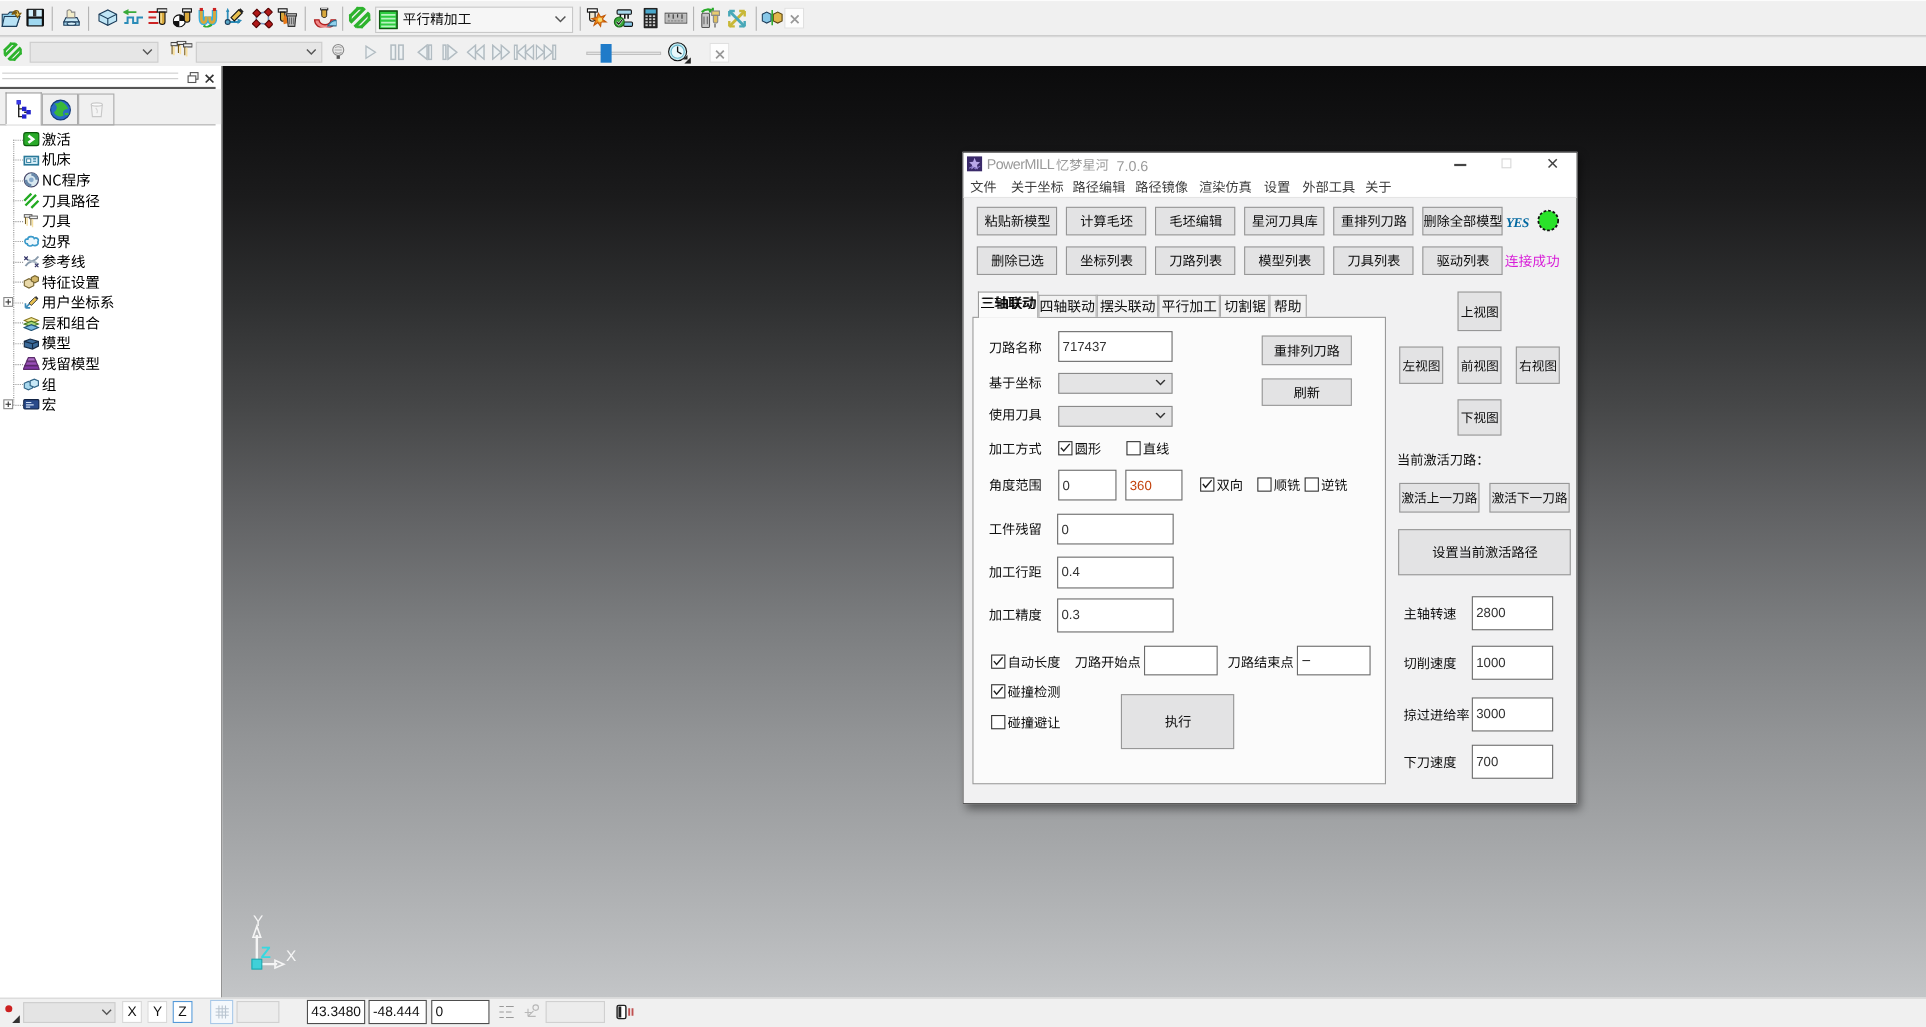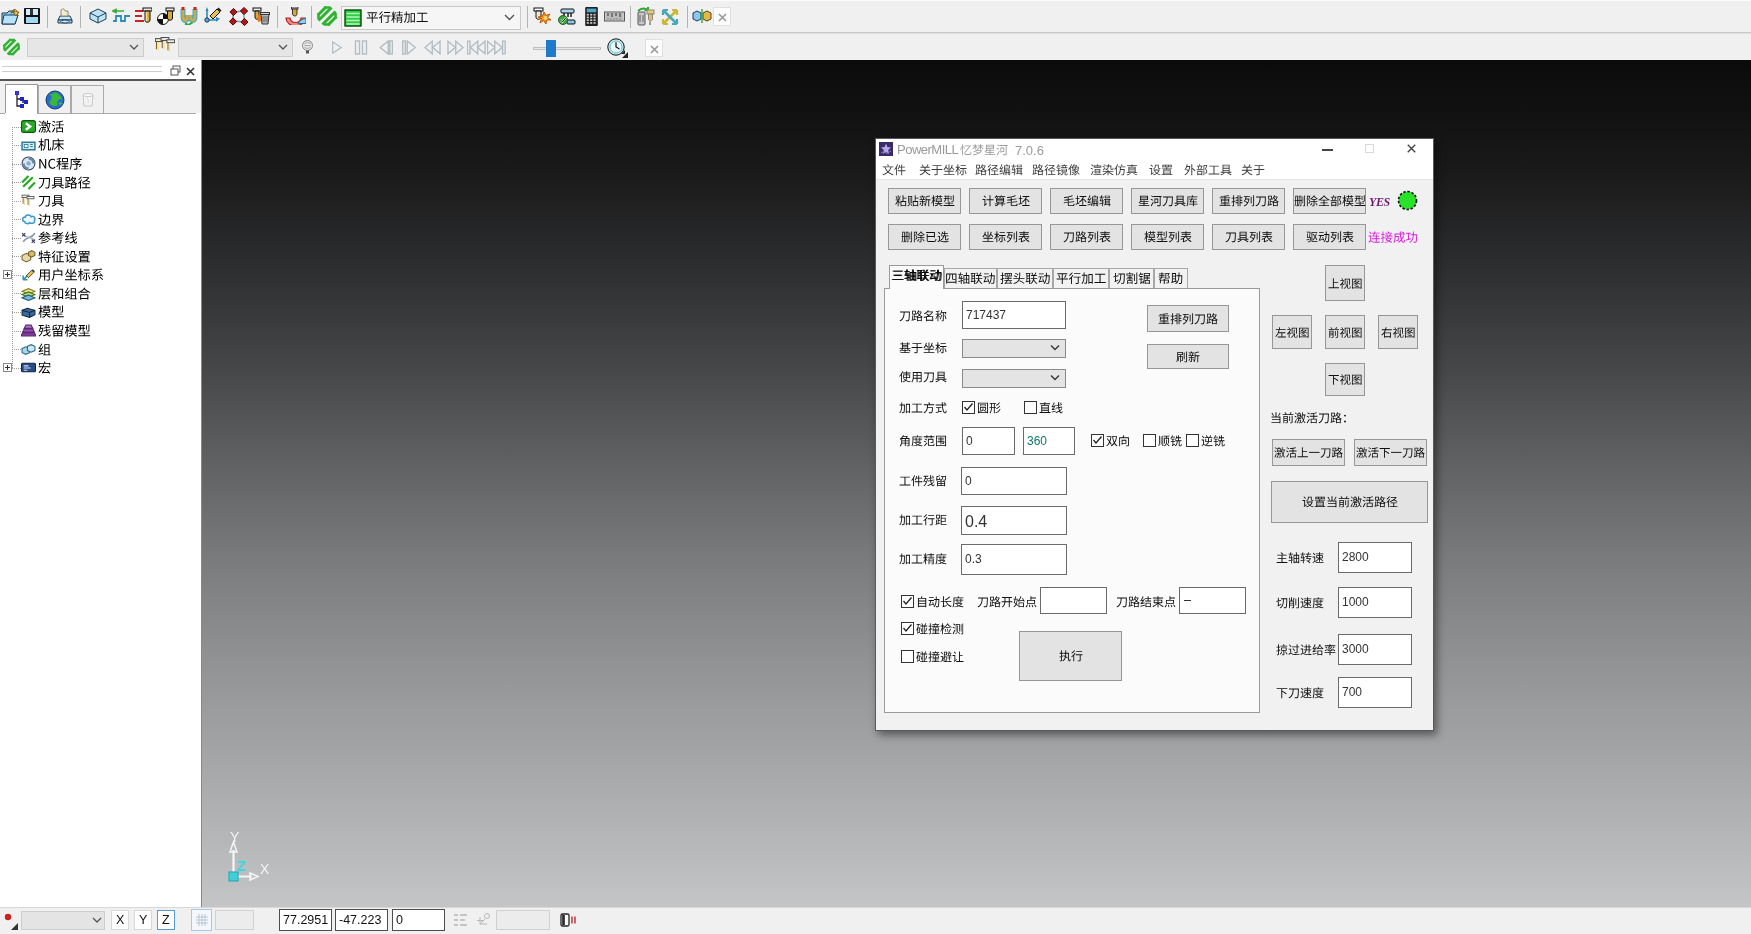--- a/index.html
+++ b/index.html
@@ -503,23 +503,23 @@
 <div style="position:absolute;left:134px;top:910px;width:18px;height:20px;background:#fff;border:1px solid #d8d8d8"></div>
 <div style="position:absolute;left:139px;top:913px;font-size:12.5px;color:#111;white-space:pre;">Y</div>
 <div style="position:absolute;left:157px;top:910px;width:18px;height:20px;background:#fff;border:1px solid #5599d8"></div>
 <div style="position:absolute;left:162px;top:913px;font-size:12.5px;color:#111;white-space:pre;">Z</div>
 <div style="position:absolute;left:191px;top:909px;width:21px;height:22px;background:#f4f8fc;border:1px solid #a8c8e8"></div>
 <svg style="position:absolute;left:195px;top:913px" width="14" height="14" viewBox="0 0 14 14">
     <path d="M1 4 L13 4 M1 7 L13 7 M1 10 L13 10 M4 1 L4 13 M7 1 L7 13 M10 1 L10 13" stroke="#b8c4d0"></path>
   </svg>
 <div style="position:absolute;left:215px;top:910px;width:39px;height:20px;background:#ececec;border:1px solid #d0d0d0"></div>
 <div style="position:absolute;left:279px;top:909px;width:53px;height:22px;background:#fff;border:1px solid #4d4d4d"></div>
-<div style="position:absolute;left:283px;top:913px;font-size:12.5px;color:#111;white-space:pre;">77.2951</div>
+<div style="position:absolute;left:283px;top:913px;font-size:12.5px;color:#111;white-space:pre;">43.3480</div>
 <div style="position:absolute;left:335px;top:909px;width:53px;height:22px;background:#fff;border:1px solid #4d4d4d"></div>
-<div style="position:absolute;left:339px;top:913px;font-size:12.5px;color:#111;white-space:pre;">-47.223</div>
+<div style="position:absolute;left:339px;top:913px;font-size:12.5px;color:#111;white-space:pre;">-48.444</div>
 <div style="position:absolute;left:392px;top:909px;width:53px;height:22px;background:#fff;border:1px solid #4d4d4d"></div>
 <div style="position:absolute;left:396px;top:913px;font-size:12.5px;color:#111;white-space:pre;">0</div>
 <svg style="position:absolute;left:453px;top:912px" width="16" height="16" viewBox="0 0 16 16">
     <g stroke="#999" stroke-width="1">
       <path d="M1 3 L5 3 M1 8 L5 8 M1 13 L5 13"></path>
       <path d="M7 3 L14 3 M7 8 L12 8 M7 13 L14 13"></path>
     </g>
   </svg>
 <svg style="position:absolute;left:475px;top:911px" width="18" height="18" viewBox="0 0 18 18">
     <path d="M5 13 L5 6 M5 13 L12 13 M2 9.5 L8 9.5 M5 13 L10 8" stroke="#b8b8b8" fill="none"></path>
@@ -676,21 +676,21 @@
     <use href="#u5217" x="2000"></use>
     <use href="#u8868" x="3000"></use>
   </svg>
 <div style="position:absolute;left:1293px;top:224px;width:73px;height:26px;background:#e3e3e4;border:1px solid #979797"></div>
 <svg style="position:absolute;left:1305.5px;top:229.188px;" width="48.0" height="15.0" viewBox="0 -1030 4000 1250" fill="#111">
     <use href="#u9A71"></use>
     <use href="#u52A8" x="1000"></use>
     <use href="#u5217" x="2000"></use>
     <use href="#u8868" x="3000"></use>
   </svg>
-<div style="position:absolute;left:1369px;top:195px;font-size:12px;color:#701a75;white-space:pre;font-family:'Liberation Serif',serif;font-weight:bold;font-style:italic;letter-spacing:-0.4px">YES</div>
+<div style="position:absolute;left:1369px;top:195px;font-size:12px;color:#0369a1;white-space:pre;font-family:'Liberation Serif',serif;font-weight:bold;font-style:italic;letter-spacing:-0.4px">YES</div>
 <svg style="position:absolute;left:1397px;top:190px" width="21" height="21" viewBox="0 0 21 21">
     <circle cx="10.5" cy="10.5" r="9" fill="#2ae22a" stroke="#111" stroke-width="1.6" stroke-dasharray="2.5 1.7"></circle>
   </svg>
 <svg style="position:absolute;left:1368px;top:228.863px;" width="50.0" height="15.6" viewBox="0 -1030 4000 1250" fill="#d81ed8">
     <use href="#u8FDE"></use>
     <use href="#u63A5" x="1000"></use>
     <use href="#u6210" x="2000"></use>
     <use href="#u529F" x="3000"></use>
   </svg>
 <div style="position:absolute;left:884px;top:288px;width:376px;height:425px;background:#fbfbfb;border:1px solid #9a9a9a"></div>
@@ -801,21 +801,21 @@
   </svg>
 <svg style="position:absolute;left:899px;top:433.188px;" width="48.0" height="15.0" viewBox="0 -1030 4000 1250" fill="#111">
     <use href="#u89D2"></use>
     <use href="#u5EA6" x="1000"></use>
     <use href="#u8303" x="2000"></use>
     <use href="#u56F4" x="3000"></use>
   </svg>
 <div style="position:absolute;left:962px;top:427px;width:53px;height:28px;background:#fff;border:1px solid #6a6a6a"></div>
 <div style="position:absolute;left:966px;top:434px;font-size:12px;color:#333;white-space:pre;">0</div>
 <div style="position:absolute;left:1023px;top:427px;width:52px;height:28px;background:#fff;border:1px solid #6a6a6a"></div>
-<div style="position:absolute;left:1027px;top:434px;font-size:12px;color:#0f766e;white-space:pre;">360</div>
+<div style="position:absolute;left:1027px;top:434px;font-size:12px;color:#c2410c;white-space:pre;">360</div>
 <div style="position:absolute;left:1091px;top:434px;width:13px;height:13px;background:#fff;border:1px solid #333"></div>
 <svg style="position:absolute;left:1092px;top:435px" width="11" height="11" viewBox="0 0 11 11">
     <path d="M1.5 5 L4 8 L9.5 1.5" stroke="#222" stroke-width="1.3" fill="none"></path>
   </svg>
 <svg style="position:absolute;left:1106px;top:432.688px;" width="24.0" height="15.0" viewBox="0 -1030 2000 1250" fill="#111">
     <use href="#u53CC"></use>
     <use href="#u5411" x="1000"></use>
   </svg>
 <div style="position:absolute;left:1143px;top:434px;width:13px;height:13px;background:#fff;border:1px solid #333"></div>
 <svg style="position:absolute;left:1158px;top:432.688px;" width="24.0" height="15.0" viewBox="0 -1030 2000 1250" fill="#111">
@@ -835,21 +835,21 @@
   </svg>
 <div style="position:absolute;left:961px;top:467px;width:106px;height:28px;background:#fff;border:1px solid #6a6a6a"></div>
 <div style="position:absolute;left:965px;top:474px;font-size:12px;color:#333;white-space:pre;">0</div>
 <svg style="position:absolute;left:899px;top:512.188px;" width="48.0" height="15.0" viewBox="0 -1030 4000 1250" fill="#111">
     <use href="#u52A0"></use>
     <use href="#u5DE5" x="1000"></use>
     <use href="#u884C" x="2000"></use>
     <use href="#u8DDD" x="3000"></use>
   </svg>
 <div style="position:absolute;left:961px;top:506px;width:106px;height:29px;background:#fff;border:1px solid #6a6a6a"></div>
-<div style="position:absolute;left:965px;top:513px;font-size:16px;color:#333;white-space:pre;">0.4</div>
+<div style="position:absolute;left:965px;top:513px;font-size:12px;color:#333;white-space:pre;">0.4</div>
 <svg style="position:absolute;left:899px;top:551.188px;" width="48.0" height="15.0" viewBox="0 -1030 4000 1250" fill="#111">
     <use href="#u52A0"></use>
     <use href="#u5DE5" x="1000"></use>
     <use href="#u7CBE" x="2000"></use>
     <use href="#u5EA6" x="3000"></use>
   </svg>
 <div style="position:absolute;left:961px;top:544px;width:106px;height:31px;background:#fff;border:1px solid #6a6a6a"></div>
 <div style="position:absolute;left:965px;top:552px;font-size:12px;color:#333;white-space:pre;">0.3</div>
 <div style="position:absolute;left:901px;top:595px;width:13px;height:13px;background:#fff;border:1px solid #333"></div>
 <svg style="position:absolute;left:902px;top:596px" width="11" height="11" viewBox="0 0 11 11">

